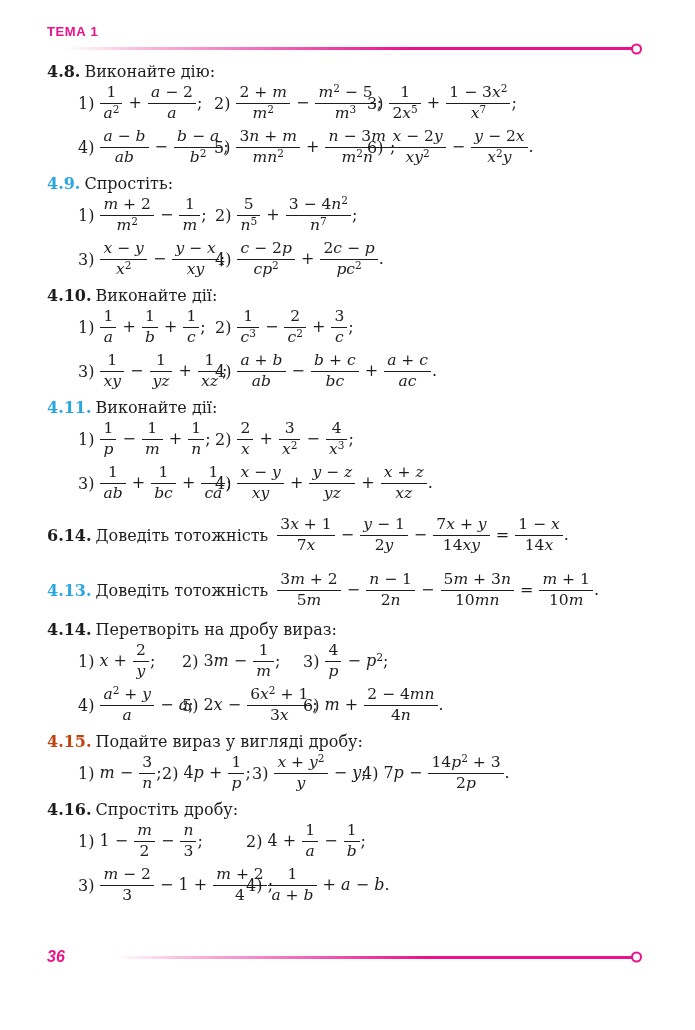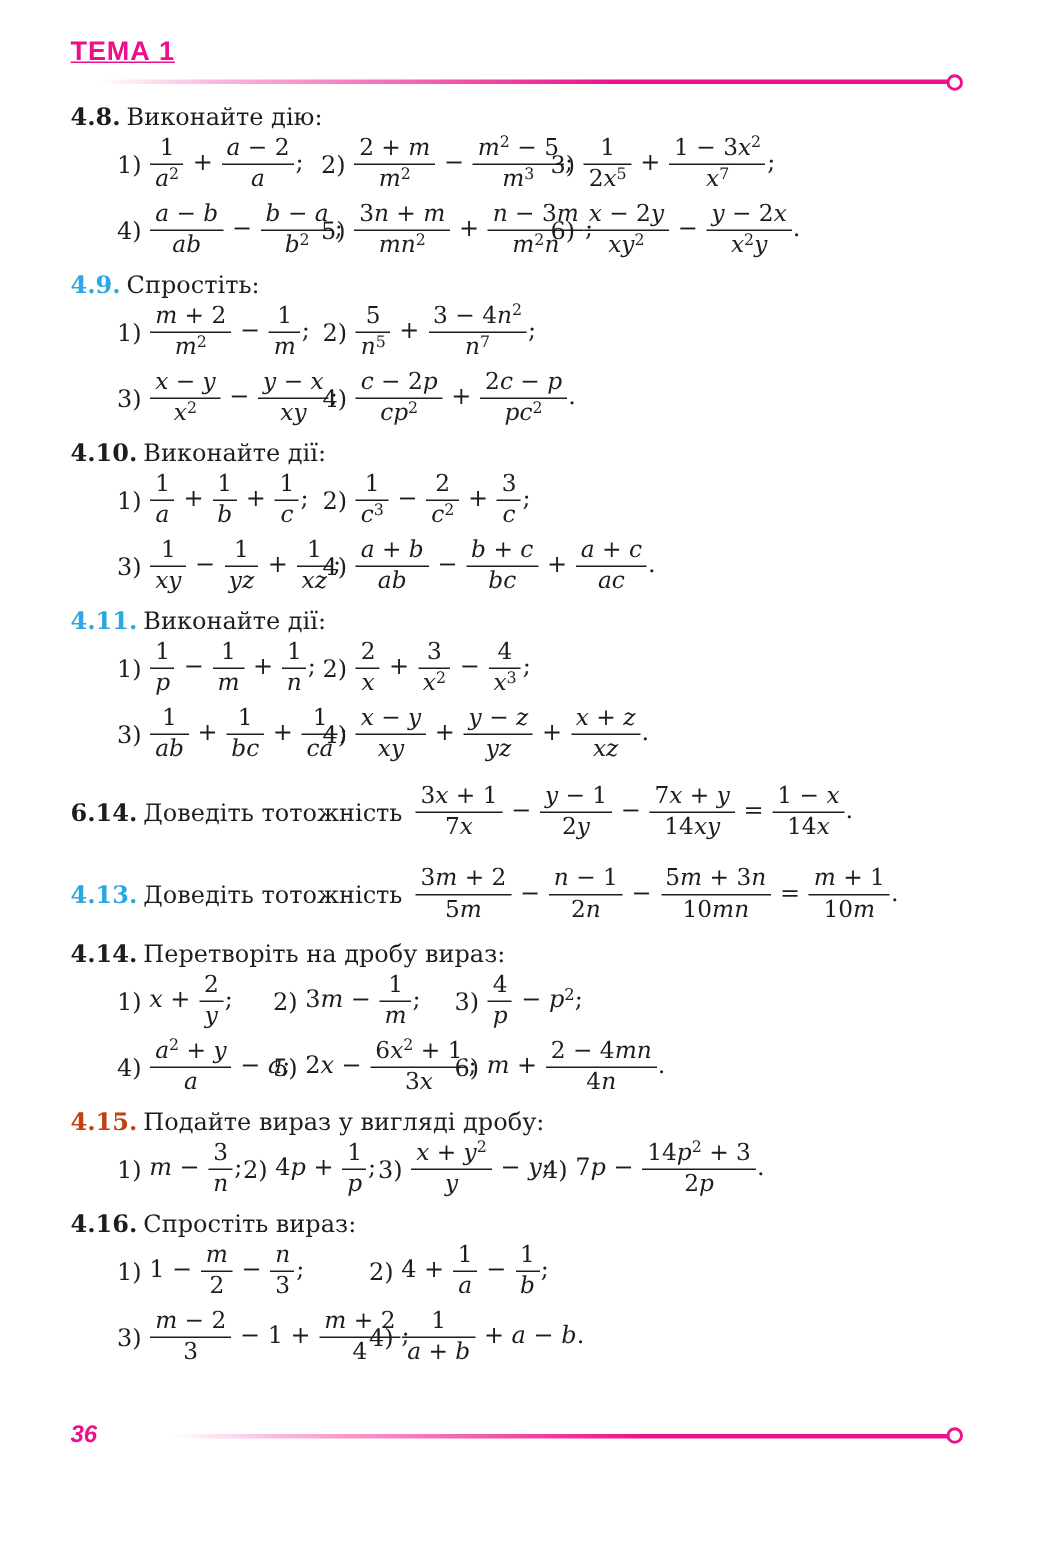--- a/index.html
+++ b/index.html
@@ -11,23 +11,22 @@
     position: relative;
     overflow: hidden;
     font-size: 16px;
   }
   .page { padding: 24px 55px 0 47px; }
 
   
   .page-header { margin-bottom: 12px; }
   .tema {
     font-family: "Liberation Sans", sans-serif;
-    font-weight: bold; font-size: 18px;
+    font-weight: bold; font-size: 13px;
     letter-spacing: 0.6px;
-    text-decoration: underline;
   }
   .rule {
     position: relative; height: 3px; border-radius: 2px;
   }
   .rule .ring {
     position: absolute; right: -2px; top: 50%;
     transform: translateY(-50%);
     width: 7px; height: 7px;
     border-radius: 50%; background: #fff;
     border: 2.6px solid #ec108c;
@@ -256,21 +255,21 @@
           </div>
           <div class="item">
             <span class="item-label">4)</span>
             <span class="math">7<i>p</i> − <span class="frac"><span class="num">14<i>p</i><sup>2</sup> + 3</span><span class="den">2<i>p</i></span></span>.</span>
           </div>
         </div>
       </div>
       <div class="exercise">
         <div class="ex-head">
           <span class="ex-num">4.16.</span>
-          <span class="ex-title">Спростіть вираз:</span>
+          <span class="ex-title">Спростіть дробу:</span>
         </div>
         <div class="ex-items" style="grid-template-columns: 168px auto;">
           <div class="item">
             <span class="item-label">1)</span>
             <span class="math">1 − <span class="frac"><span class="num"><i>m</i></span><span class="den">2</span></span> − <span class="frac"><span class="num"><i>n</i></span><span class="den">3</span></span>;</span>
           </div>
           <div class="item">
             <span class="item-label">2)</span>
             <span class="math">4 + <span class="frac"><span class="num">1</span><span class="den"><i>a</i></span></span> − <span class="frac"><span class="num">1</span><span class="den"><i>b</i></span></span>;</span>
           </div>

